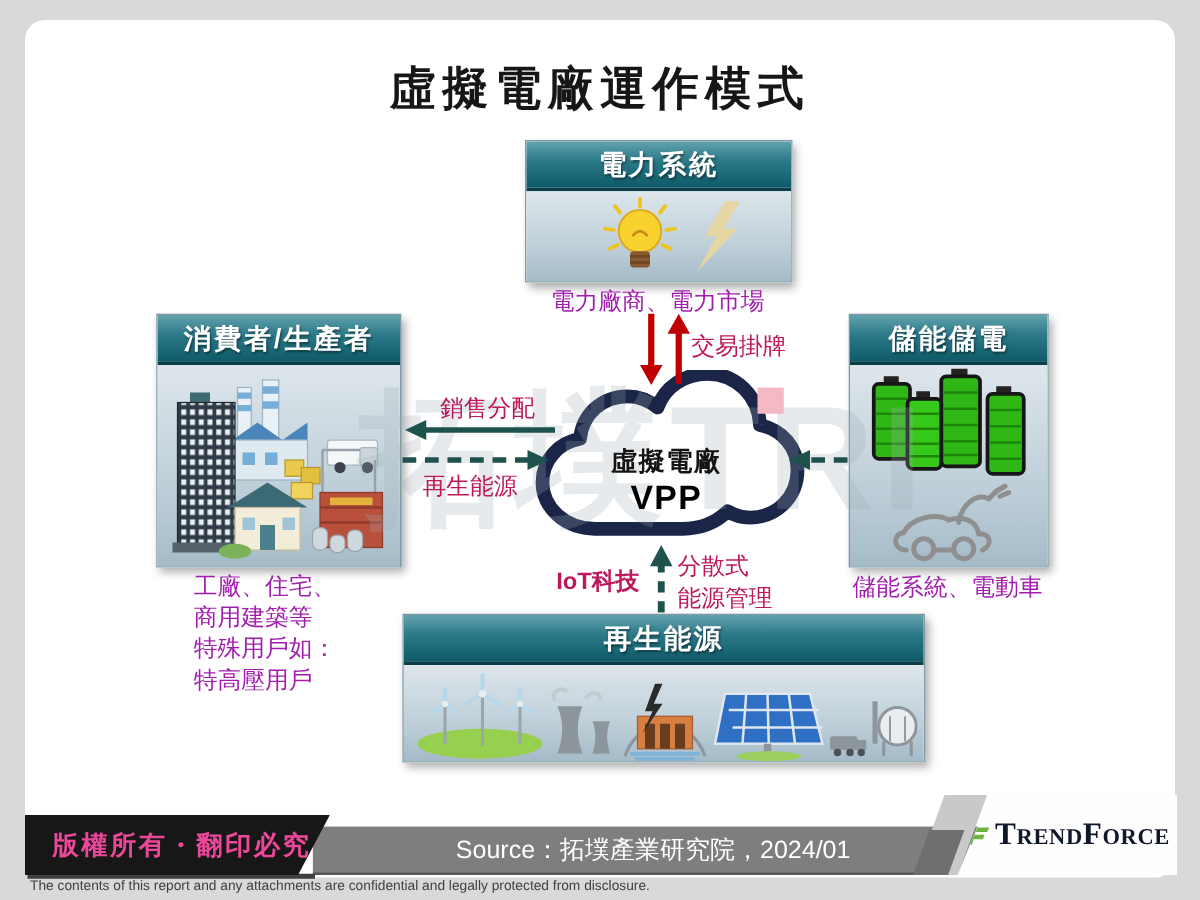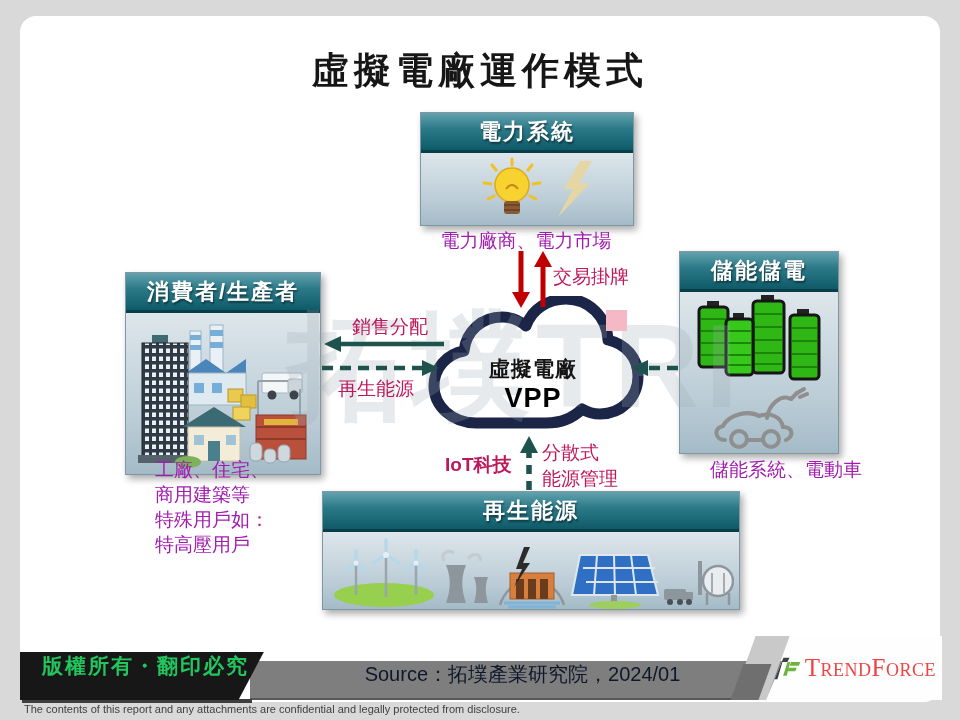--- a/index.html
+++ b/index.html
@@ -6,29 +6,29 @@
   body{width:960px;height:720px;background:#d9d9d9;font-family:"Liberation Sans",sans-serif;position:relative;overflow:hidden;}
   .stage{position:absolute;inset:0;padding-left:12px;}
   .panel{position:absolute;left:20px;top:16px;width:920px;height:686px;background:#ffffff;border-radius:16px;z-index:0;}
   .page-title{position:absolute;left:0;right:0;top:46px;text-align:center;font-family:"DejaVu Serif",serif;font-size:37px;font-weight:700;letter-spacing:5px;color:#161616;z-index:6;}
 
   
   .node{position:absolute;border-radius:0;border:1px solid #7d97a3;box-shadow:3px 4px 7px rgba(0,0,0,.33);display:flex;flex-direction:column;overflow:hidden;z-index:2;}
   .node-header{flex:0 0 37px;display:flex;align-items:center;justify-content:center;background:linear-gradient(180deg,#63a2ae 0%,#2c7a89 42%,#0e5a68 100%);border-bottom:3px solid #093e49;color:#fff;font-size:22px;font-weight:bold;letter-spacing:2px;text-shadow:1px 2px 2px rgba(0,0,0,.45);}
   .node-body{flex:1;display:flex;align-items:center;justify-content:center;background:linear-gradient(180deg,#dde6eb 0%,#bccdd7 65%,#a4bbc7 100%);}
   .node-power{left:420px;top:112px;width:212px;height:112px;}
-  .node-consumer{left:125px;top:251px;width:194px;height:201px;margin-top:21px;}
+  .node-consumer{left:125px;top:251px;width:194px;height:201px;}
   .node-storage{left:679px;top:251px;width:158px;height:201px;}
   .node-renewable{left:322px;top:491px;width:416px;height:117px;}
   .node-storage .node-body{flex-direction:column;justify-content:space-evenly;}
 
   .caption{position:absolute;font-size:19px;color:#a21caf;z-index:6;}
   .cap-power{left:410px;top:228px;width:232px;text-align:center;}
   .cap-consumer{left:155px;top:457px;line-height:25px;}
-  .cap-storage{left:681px;top:457px;width:210px;text-align:center;}
+  .cap-storage{left:653px;top:457px;width:210px;text-align:center;}
 
   
   .cloud-svg{position:absolute;left:418px;top:296px;width:230px;height:150px;z-index:3;}
   .cloud-label{position:absolute;left:418px;top:296px;width:230px;height:150px;display:flex;flex-direction:column;align-items:center;justify-content:center;padding-top:26px;box-sizing:border-box;z-index:6;}
   .cloud-label .l1{font-size:21px;font-weight:bold;color:#141414;letter-spacing:1px;}
   .cloud-label .l2{font-size:27px;font-weight:800;color:#000;letter-spacing:1px;}
 
   
   .wm-cjk{position:absolute;left:288px;top:288px;font-size:118px;font-weight:bold;letter-spacing:6px;color:rgba(160,170,178,.25);z-index:4;white-space:nowrap;}
   .wm-en{position:absolute;left:228px;top:388px;font-size:26px;font-weight:bold;letter-spacing:3px;color:rgba(175,183,190,.55);z-index:4;white-space:nowrap;}
@@ -37,28 +37,28 @@
   .arrows{position:absolute;inset:0;z-index:5;pointer-events:none;}
   .flow-label{position:absolute;font-size:19px;color:#be185d;z-index:7;white-space:nowrap;}
   .lbl-trade{left:553px;top:264px;}
   .lbl-sales{left:352px;top:314px;}
   .lbl-renew{left:338px;top:376px;}
   .lbl-iot{left:445px;top:452px;font-weight:700;}
   .lbl-dist1{left:542px;top:440px;}
   .lbl-dist2{left:542px;top:466px;}
 
   
-  .ribbon{position:absolute;left:20px;top:652px;width:254px;height:48px;background:#171717;clip-path:polygon(0 0,96% 0,86% 100%,0 100%);display:flex;align-items:flex-start;padding-left:22px;box-sizing:border-box;color:#22c55e;font-size:21px;font-weight:bold;letter-spacing:2px;z-index:11;}
+  .ribbon{position:absolute;left:20px;top:652px;width:254px;height:48px;background:#171717;clip-path:polygon(0 0,96% 0,86% 100%,0 100%);display:flex;align-items:center;padding-left:22px;box-sizing:border-box;color:#ec4899;font-size:21px;font-weight:bold;letter-spacing:2px;z-index:11;}
   .ribbon-shadow{position:absolute;left:22px;top:699px;width:230px;height:4px;background:#3e3e3e;z-index:10;}
-  .source-bar{position:absolute;left:250px;top:661px;width:545px;height:37px;background:#7e7e7e;border-bottom:2px solid #575757;clip-path:polygon(0 0,100% 0,calc(100% - 14px) 100%,0 100%);display:flex;justify-content:center;color:#0f172a;font-size:20px;z-index:9;}
+  .source-bar{position:absolute;left:250px;top:661px;width:545px;height:37px;background:#7e7e7e;border-bottom:2px solid #575757;clip-path:polygon(0 0,100% 0,calc(100% - 14px) 100%,0 100%);display:flex;align-items:center;justify-content:center;color:#ffffff;font-size:20px;z-index:9;}
   .logo-stripe-light{position:absolute;left:744px;top:636px;width:34px;height:64px;background:#c9c9c9;transform:skewX(-20deg);z-index:10;}
   .logo-stripe-dark{position:absolute;left:737px;top:664px;width:28px;height:36px;background:#6f6f6f;transform:skewX(-20deg);z-index:10;}
   .logo-plate{position:absolute;left:766px;top:636px;width:176px;height:64px;background:#fefefe;clip-path:polygon(15% 0,100% 0,100% 100%,0 100%);display:flex;align-items:center;justify-content:flex-end;padding-right:6px;box-sizing:border-box;z-index:11;}
   .brand{display:flex;align-items:center;gap:4px;}
-  .brand-word{font-family:"Liberation Serif",serif;font-variant:small-caps;font-size:25px;font-weight:400;color:#ef4444;letter-spacing:.5px;}
+  .brand-word{font-family:"Liberation Serif",serif;font-variant:small-caps;font-size:25px;font-weight:700;color:#0f172a;letter-spacing:.5px;}
   .disclaimer{position:absolute;left:24px;top:703px;font-size:11px;color:#404040;z-index:12;}
 </style>
 </head>
 <body>
 
 <div class="stage">
   <div class="panel"></div>
 
   <div class="page-title">虛擬電廠運作模式</div>
 

